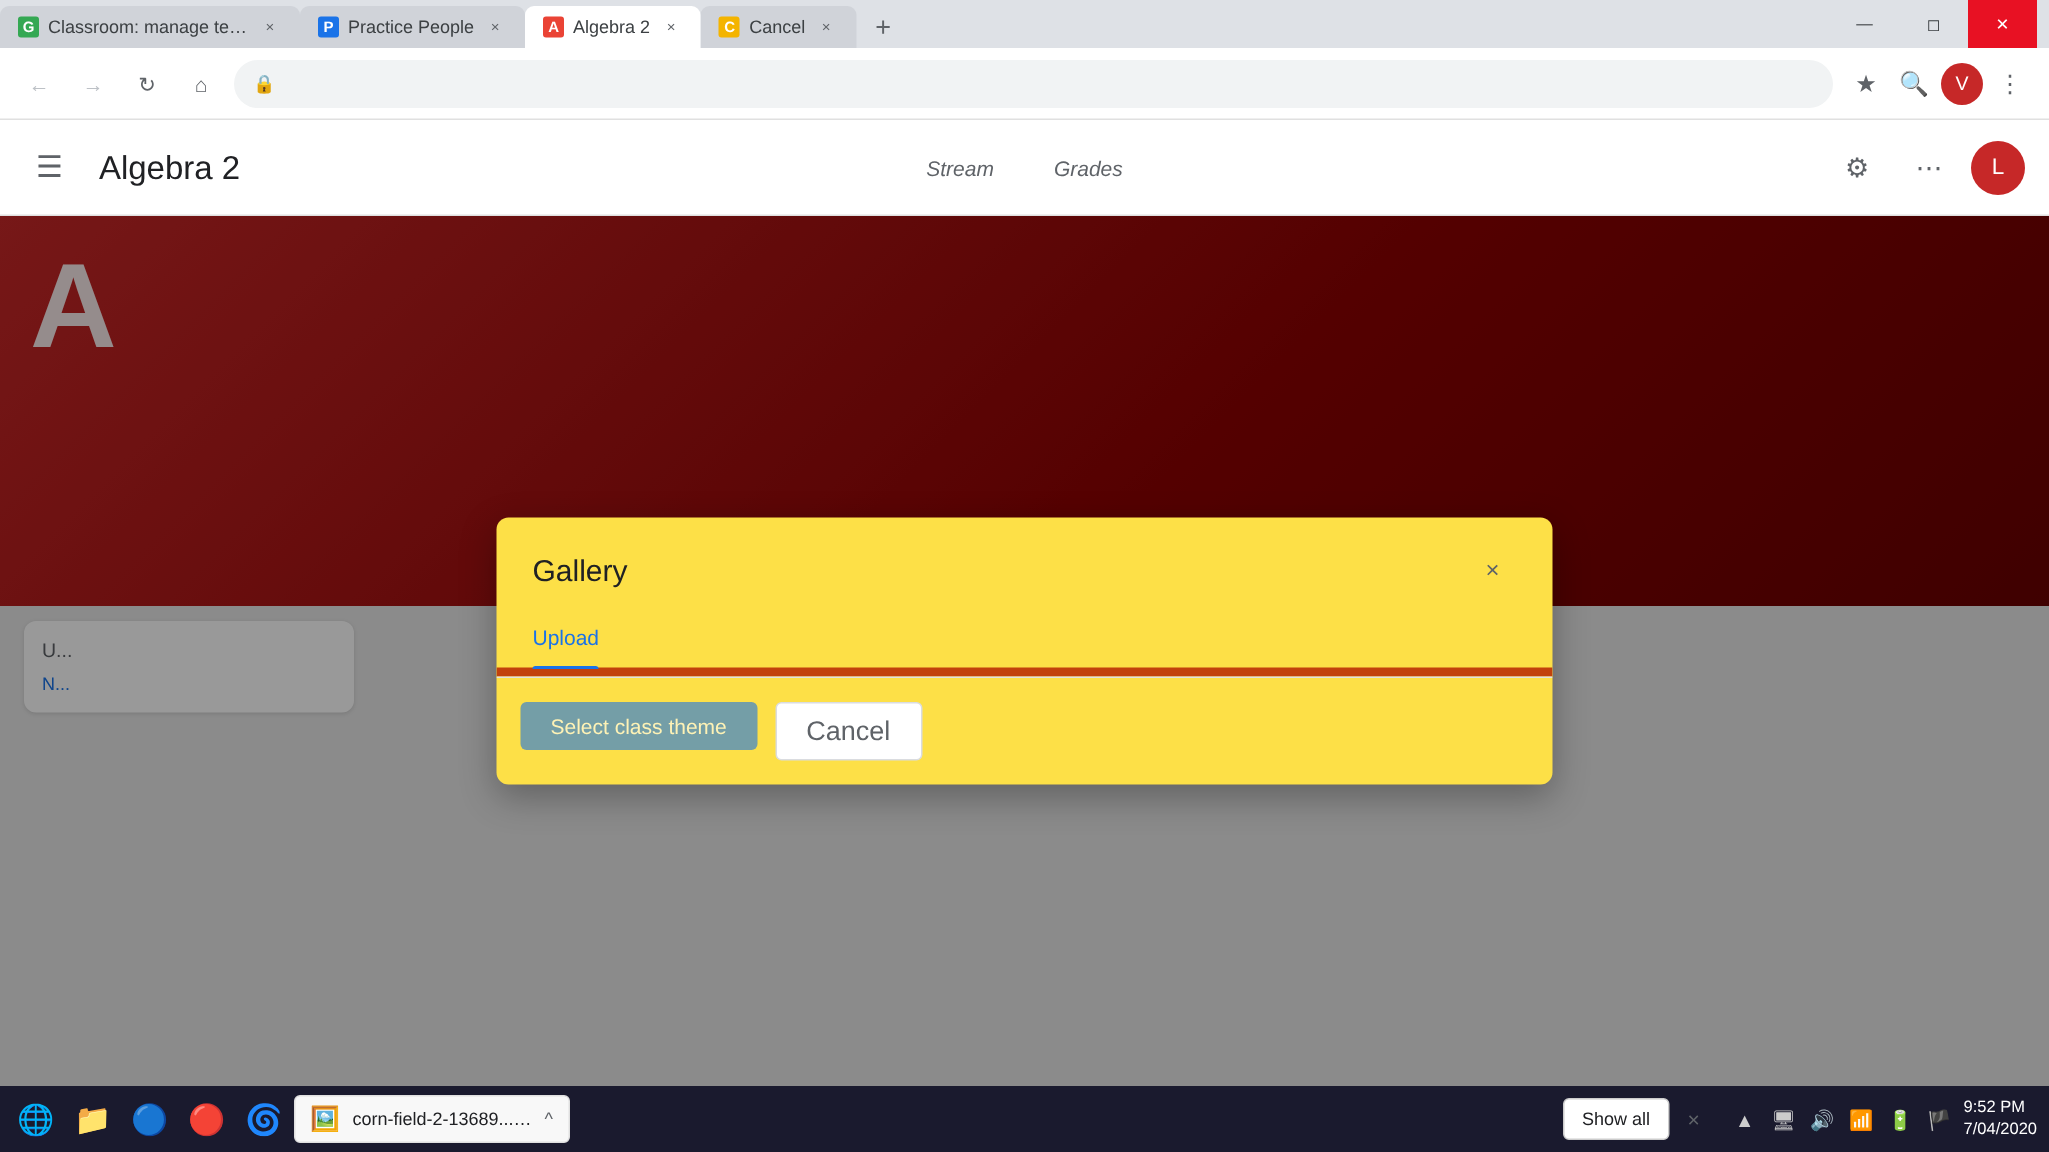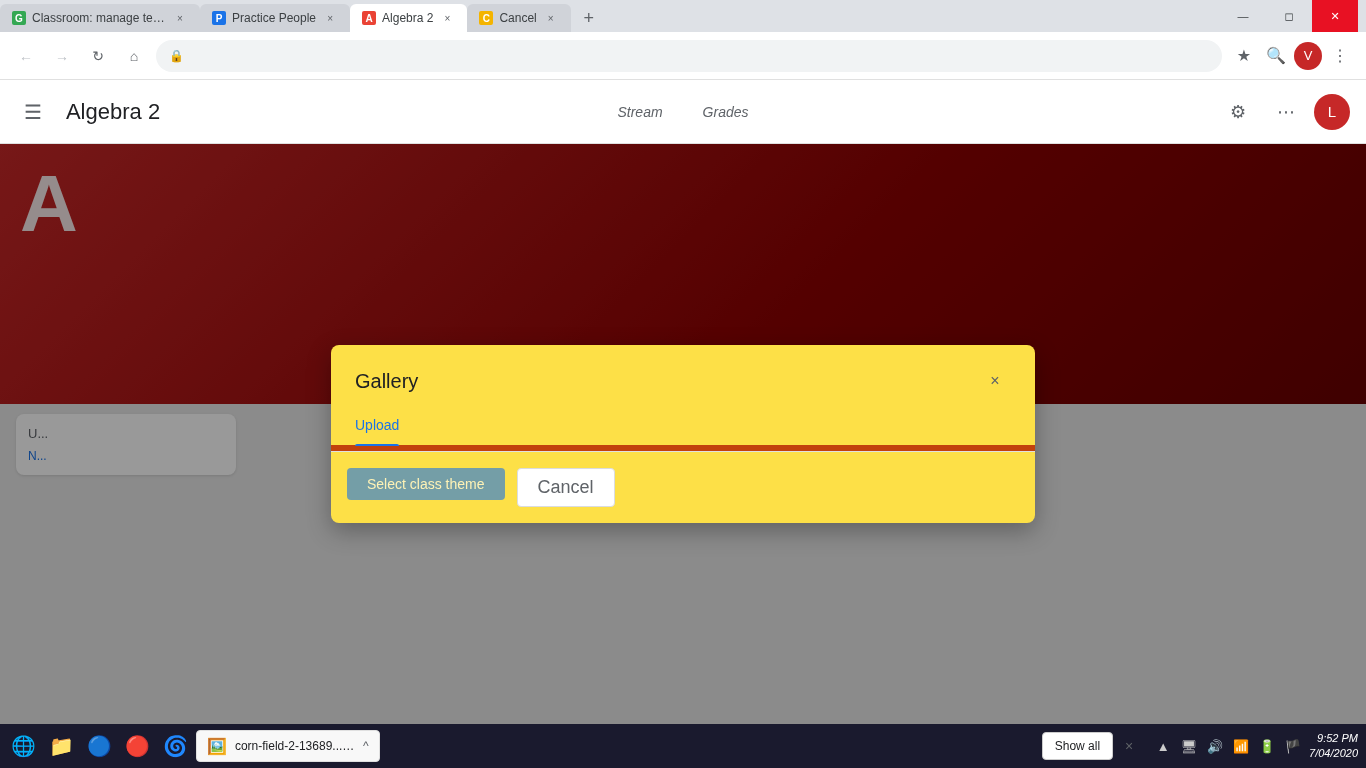--- a/index.html
+++ b/index.html
@@ -479,26 +479,24 @@
       width: 20px;
       height: 20px;
       display: flex;
       align-items: center;
       justify-content: center;
       font-size: 13px;
       color: #ccc;
       cursor: pointer;
     }
     .clock {
-      text-align: right;
       color: #fff;
       font-size: 11px;
       line-height: 1.4;
       cursor: pointer;
-      font-style: italic;
     }
 
     .tab-favicon-img {
       width: 14px;
       height: 14px;
       display: flex;
       align-items: center;
       justify-content: center;
       font-size: 10px;
       font-weight: 700;

